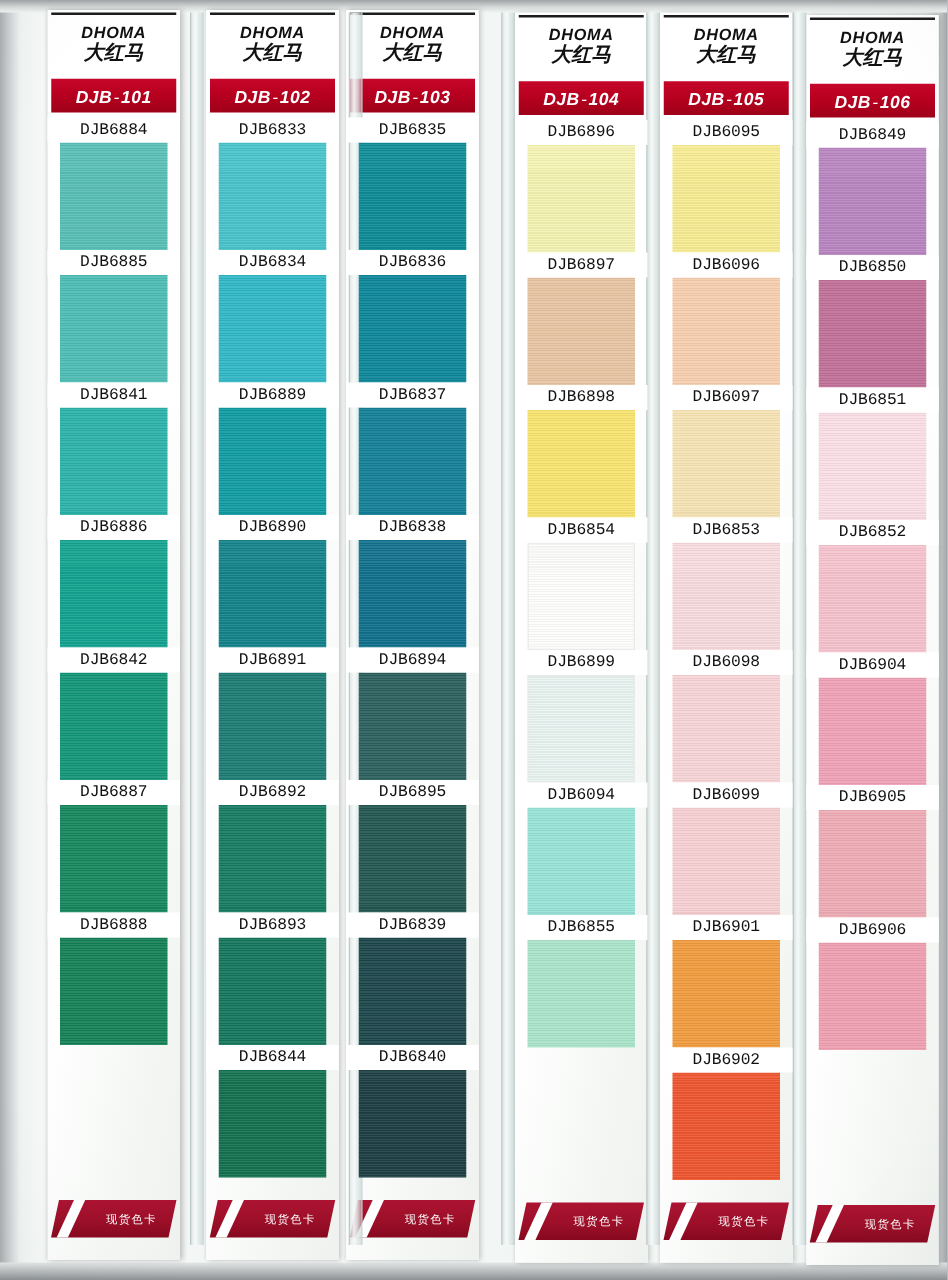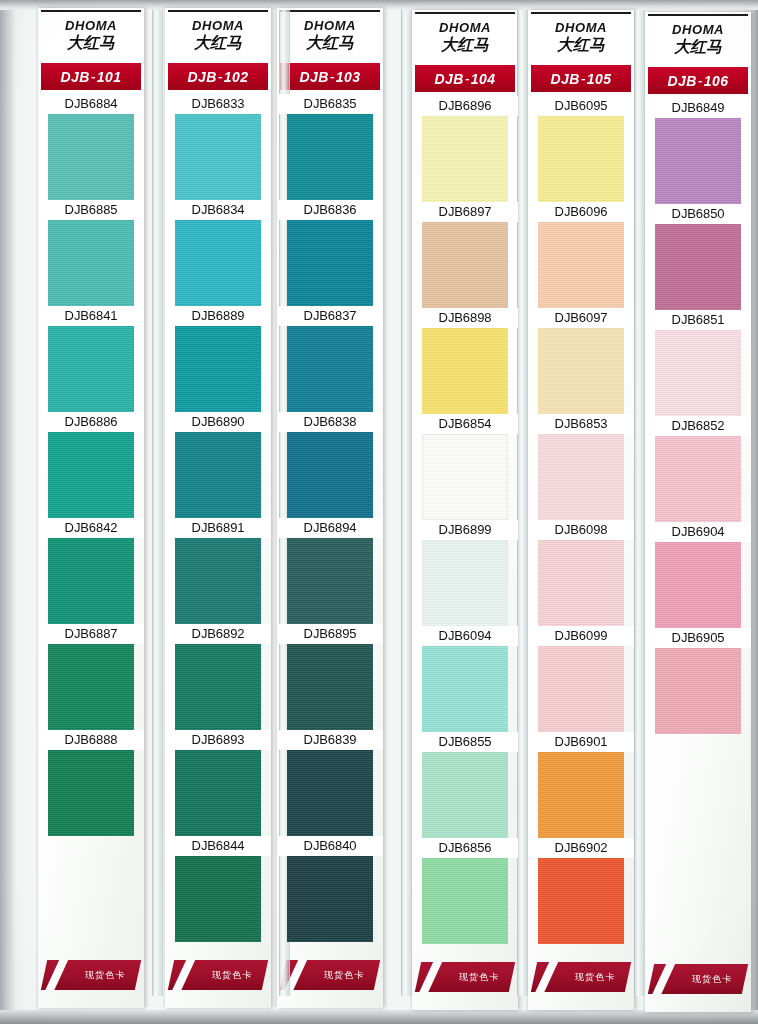--- a/index.html
+++ b/index.html
@@ -120,20 +120,21 @@
     letter-spacing: 0.4px;
   }
   .code-banner .dash { padding: 0 1px; font-weight: normal; }
 
   
   .swatches {
     position: absolute;
     left: 0;
     top: 86px;
     width: 106px;
+    font-family: Liberation Mono, monospace;
   }
   .entry {
     position: relative;
     width: 106px;
     height: 106px;
   }
   .label {
     position: relative;
     height: 20px;
     line-height: 20px;
@@ -399,24 +400,20 @@
             <div class="chip white-chip" style="background: rgb(233, 244, 241);"></div>
           </div>
           <div class="entry">
             <div class="label">DJB6094</div>
             <div class="chip" style="background: rgb(151, 226, 215);"></div>
           </div>
           <div class="entry">
             <div class="label">DJB6855</div>
             <div class="chip" style="background: rgb(169, 227, 201);"></div>
           </div>
-          <div class="entry">
-            <div class="label">DJB6856</div>
-            <div class="chip" style="background: rgb(143, 220, 166);"></div>
-          </div>
         </div>
         <div class="bottom-tag">
           <div class="slash"></div>
           <div class="tag-text">现货色卡</div>
         </div>
       </div>
       <div class="col" style="left: 528px; top: 10px;">
         <div class="col-card"></div>
         <div class="brand">
           <div class="brand-en">DHOMA</div>
@@ -494,20 +491,24 @@
             <div class="label">DJB6852</div>
             <div class="chip" style="background: rgb(246, 195, 206);"></div>
           </div>
           <div class="entry">
             <div class="label">DJB6904</div>
             <div class="chip" style="background: rgb(239, 160, 182);"></div>
           </div>
           <div class="entry">
             <div class="label">DJB6905</div>
             <div class="chip" style="background: rgb(238, 171, 181);"></div>
+          </div>
+          <div class="entry">
+            <div class="label">DJB6906</div>
+            <div class="chip" style="background: rgb(238, 159, 176);"></div>
           </div>
         </div>
         <div class="bottom-tag">
           <div class="slash"></div>
           <div class="tag-text">现货色卡</div>
         </div>
       </div>
       <div class="gutter-strip" style="left: 152px;"></div>
       <div class="gutter-strip" style="left: 279px;"></div>
       <div class="gutter-strip" style="left: 401px;"></div>

